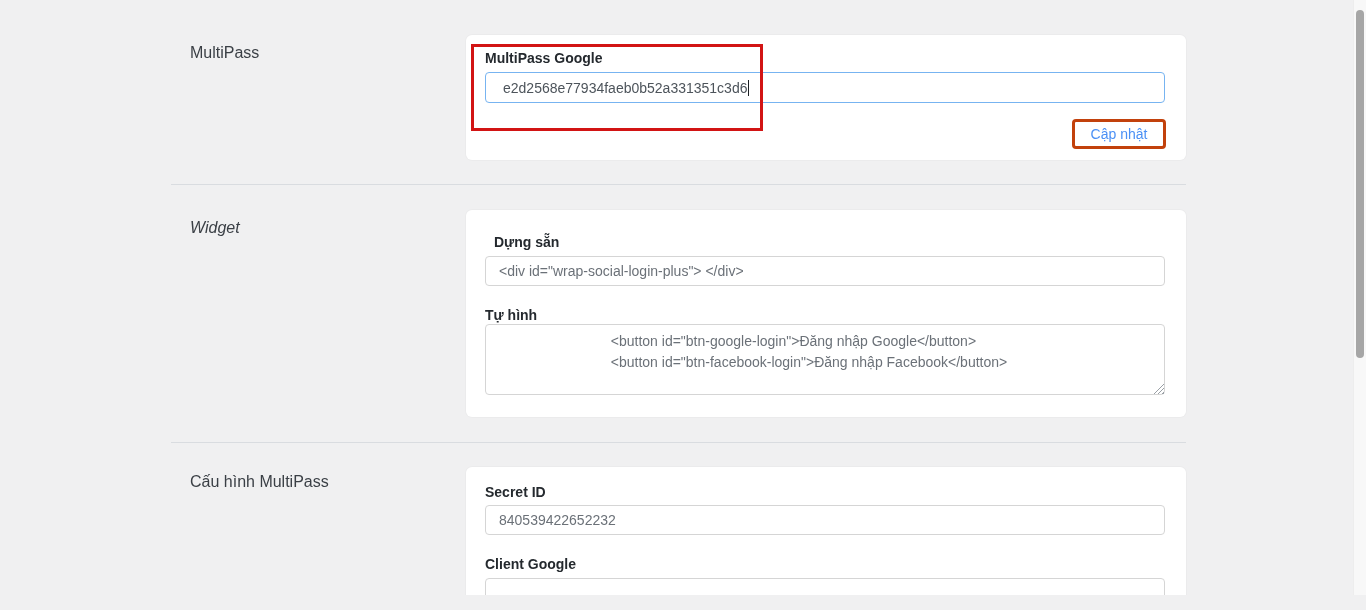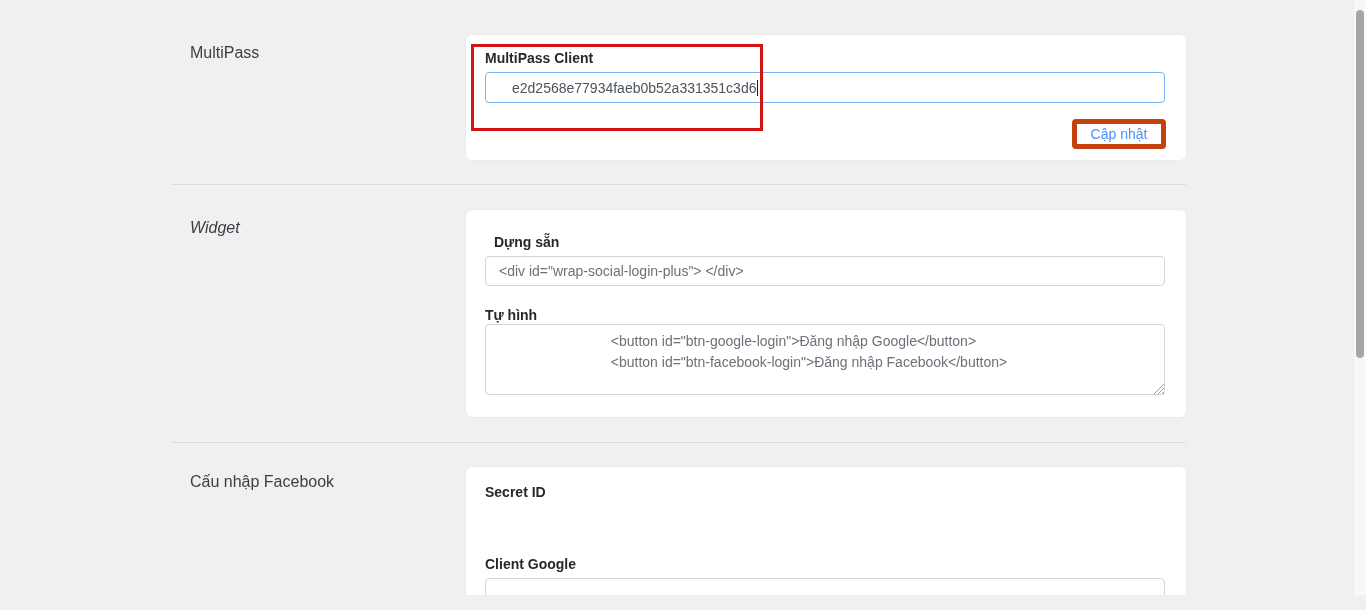--- a/index.html
+++ b/index.html
@@ -25,24 +25,24 @@
   .field-label{position:absolute;left:19px;font-size:14px;font-weight:700;color:var(--label);}
 
   .tb{position:absolute;left:19px;width:680px;height:30px;border:1px solid #d5d5d5;
       border-radius:4px;background:#fff;font-family:"Liberation Sans", sans-serif;
       font-size:14px;color:var(--graytext);padding:0 13px;outline:none;}
 
   
   #card-multipass .field-label{top:15px;}
   .fake-input{position:absolute;left:19px;top:37px;width:680px;height:31px;
       border:1px solid var(--focus);border-radius:4px;background:#fff;
-      display:flex;align-items:center;padding:0 26px;font-size:14px;color:#4d545b;}
+      display:flex;align-items:center;padding:0 17px;font-size:14px;color:#4d545b;}
   .caret{display:inline-block;width:1px;height:16px;background:#1b1f23;margin-left:1px;}
   .update-btn{position:absolute;left:606px;top:84px;width:94px;height:30px;
-      background:#fff;border:5px solid #c2410c;border-radius:4px;color:var(--btnblue);
+      background:#fff;border:3px solid #c2410c;border-radius:4px;color:var(--btnblue);
       font-size:14px;font-family:"Liberation Sans", sans-serif;cursor:pointer;}
 
   
   #label-prebuilt{top:24px;padding-left:9px;}
   #input-prebuilt{top:46px;}
   #label-custom{top:97px;}
   .code-area{position:absolute;left:19px;top:114px;width:680px;height:71px;
       border:1px solid #d5d5d5;border-radius:4px;background:#fff;resize:none;
       font-family:"Liberation Sans", sans-serif;font-size:14px;line-height:21px;
       color:var(--graytext);padding:6px 12px;white-space:pre;overflow:hidden;outline:none;}
@@ -69,21 +69,21 @@
       background:var(--thumb);border-radius:4px;}
 </style>
 </head>
 <body>
 
 <div class="screen">
 
   <div class="section-title" id="title-multipass">MultiPass</div>
 
   <div class="card" id="card-multipass">
-    <div class="field-label">MultiPass Client</div>
+    <div class="field-label">MultiPass Google</div>
     <div class="fake-input">
       <span>e2d2568e77934faeb0b52a331351c3d6</span>
         <span class="caret"></span>
     </div>
     <button class="update-btn">Cập nhật</button>
   </div>
 
   <div class="annotation"></div>
 
   <div class="divider" id="divider-1"></div>
@@ -94,24 +94,25 @@
     <div class="field-label" id="label-prebuilt">Dựng sẵn</div>
     <input class="tb" id="input-prebuilt" type="text" value="&lt;div id=&quot;wrap-social-login-plus&quot;&gt; &lt;/div&gt;" style="">
     <div class="field-label" id="label-custom">Tự hình</div>
     <textarea class="code-area" spellcheck="false" style="">                             &lt;button id="btn-google-login"&gt;Đăng nhập Google&lt;/button&gt;
                              &lt;button id="btn-facebook-login"&gt;Đăng nhập Facebook&lt;/button&gt;</textarea>
     <div class="resize-handle"></div>
   </div>
 
   <div class="divider" id="divider-2"></div>
 
-  <div class="section-title" id="title-facebook">Cấu nhập Facebook</div>
+  <div class="section-title" id="title-facebook">Cấu hình MultiPass</div>
 
   <div class="card" id="card-facebook">
     <div class="field-label" id="label-clientid">Secret ID</div>
+    <input class="tb" id="input-clientid" type="text" value="840539422652232" style="">
     <div class="field-label" id="label-clientsecret">Client Google</div>
     <input class="tb" id="input-clientsecret" type="text" value="" style="">
   </div>
 
   <div class="scrollbar-track">
     <div class="scrollbar-thumb"></div>
   </div>
 
 </div>
 

